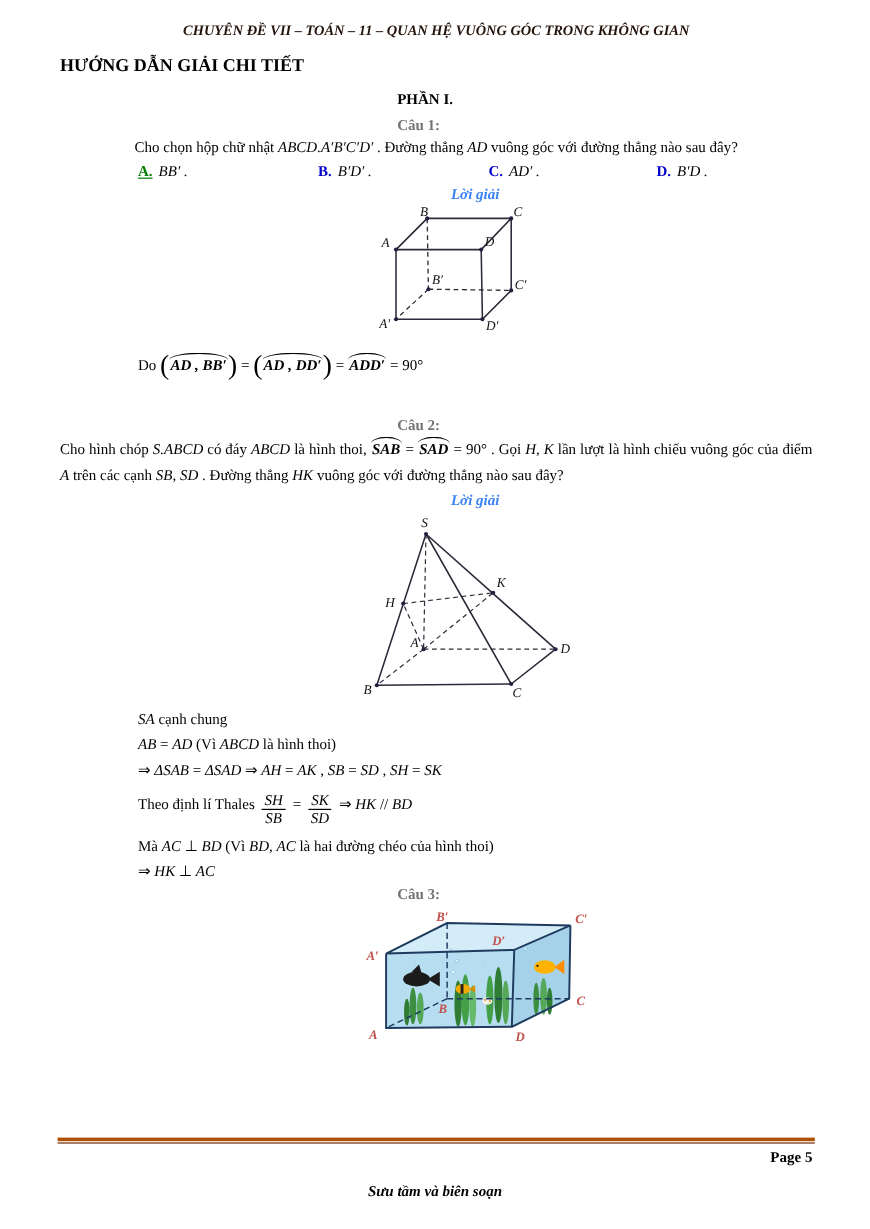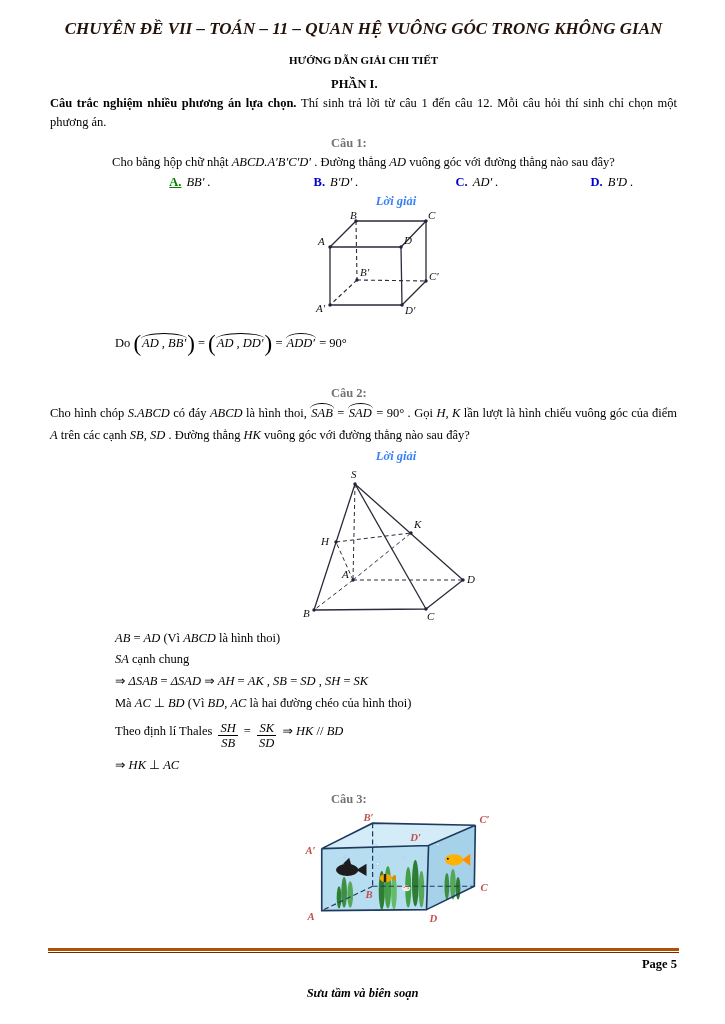--- a/index.html
+++ b/index.html
@@ -1,35 +1,35 @@
 <!DOCTYPE html>
 <html><head>
 <meta charset="utf-8">
 <style>
   html,body{margin:0;padding:0;background:#ffffff;}
   .page{width:725px;height:1024px;position:relative;background:#fff;overflow:hidden;
         font-family:"Liberation Serif",serif;font-size:12.5px;line-height:1.5;color:#000;}
   .inner{padding:16px 48px 0 50px;}
-  .doc-header{text-align:center;font-weight:bold;font-style:italic;font-size:17px;color:#24130a;}
-  .section-title{text-align:center;font-weight:bold;font-size:11px;margin-top:10px;}
+  .doc-header{text-align:center;font-weight:bold;font-style:italic;font-size:12px;color:#24130a;}
+  .section-title{text-align:left;font-weight:bold;font-size:15px;margin-top:10px;}
   .row{display:flex;align-items:center;flex-direction:column;}
   .lbl{width:65px;flex:none;font-weight:bold;}
   .green{color:#737373;}
   .txt{flex:1;text-align:justify;}
   .m{font-style:italic;}
   .bld{font-weight:bold;}
   .opts{display:grid;grid-template-columns:150px 142px 140px auto;margin-left:65px;margin-top:1px;}
-  .opt{white-space:nowrap;text-align:center;}
+  .opt{white-space:nowrap;}
   .letter{font-weight:bold;color:#0000cc;margin-right:5px;}
   .letter.correct{color:#008000;text-decoration:underline;}
   .optval{font-style:italic;}
   .sol-head{margin-left:65px;text-align:center;color:#3b82f6;font-weight:bold;font-style:italic;}
   .fig{margin-left:65px;text-align:center;line-height:0;}
   .mathline{margin-left:65px;margin-top:3px;}
-  .hat{position:relative;font-style:italic;padding:0 1px;}
+  .hat{position:relative;font-style:italic;padding:0 1px;font-weight:bold;}
   .hat::before{content:"";position:absolute;left:0;right:0;top:-3px;height:5px;
       border-top:1.2px solid #000;border-top-left-radius:50% 6px;border-top-right-radius:50% 6px;}
   .bigp{font-size:23px;line-height:0;vertical-align:-4px;font-style:normal;}
   .frac{display:inline-block;text-align:center;vertical-align:-12px;line-height:1.15;margin:0 3px;}
   .fn{display:block;border-bottom:1px solid #000;padding:0 2px;font-style:italic;}
   .fd{display:block;padding:0 2px;font-style:italic;}
   .tall{line-height:34px;}
   .fraline{margin-top:8px;margin-bottom:6px;}
   .footer-rule{position:absolute;left:48px;right:46px;top:948px;}
   .rule-a{height:3px;background:#b05000;}
@@ -43,26 +43,25 @@
 <body>
 
 <div class="page">
   <div class="inner">
 
     <div class="doc-header">CHUYÊN ĐỀ VII – TOÁN – 11  – QUAN HỆ VUÔNG GÓC TRONG KHÔNG GIAN</div>
     <div class="section-title">HƯỚNG DẪN GIẢI CHI TIẾT</div>
 
     <div class="row" style="margin-top:7px;">
       <div class="lbl">PHẦN I.</div>
-      <div class="txt"><span class="bld">Câu trắc nghiệm nhiều phương án lựa chọn. </span><span class="">Thí sinh trả lời từ câu 1 đến câu 12. Mỗi câu hỏi thí sinh chỉ chọn một phương án.</span></div>
     </div>
 
     <div class="row" style="margin-top:3px;">
       <div class="lbl green">Câu 1:</div>
-      <div class="txt"><span class="">Cho bằng hộp chữ nhật </span><span class="m">ABCD.A′B′C′D′</span><span class=""> . Đường thẳng </span><span class="m">AD</span><span class=""> vuông góc với đường thẳng nào sau đây?</span></div>
+      <div class="txt"><span class="">Cho chọn hộp chữ nhật </span><span class="m">ABCD.A′B′C′D′</span><span class=""> . Đường thẳng </span><span class="m">AD</span><span class=""> vuông góc với đường thẳng nào sau đây?</span></div>
     </div>
     <div class="opts">
       <span class="opt"><span class="letter correct">A.</span><span class="optval">BB′ .</span></span>
       <span class="opt"><span class="letter">B.</span><span class="optval">B′D′ .</span></span>
       <span class="opt"><span class="letter">C.</span><span class="optval">AD′ .</span></span>
       <span class="opt"><span class="letter">D.</span><span class="optval">B′D .</span></span>
     </div>
     <div class="sol-head">Lời giải</div>
 
     <div class="fig">
@@ -122,28 +121,28 @@
         <text x="75" y="12">S</text>
         <text x="45" y="79">H</text>
         <text x="138" y="62">K</text>
         <text x="66" y="112">A</text>
         <text x="191" y="117">D</text>
         <text x="27" y="151">B</text>
         <text x="151" y="154">C</text>
       </svg>
     </div>
 
+    <div class="mathline"><span class="m">SA</span><span class=""> cạnh chung</span></div>
     <div class="mathline"><span class="m">AB</span><span class=""> = </span><span class="m">AD</span><span class=""> (Vì </span><span class="m">ABCD</span><span class=""> là hình thoi)</span></div>
-    <div class="mathline"><span class="m">SA</span><span class=""> cạnh chung</span></div>
     <div class="mathline"><span class="">⇒ </span><span class="m">ΔSAB</span><span class=""> = </span><span class="m">ΔSAD</span><span class="">  ⇒  </span><span class="m">AH</span><span class=""> = </span><span class="m">AK</span><span class=""> , </span><span class="m">SB</span><span class=""> = </span><span class="m">SD</span><span class=""> , </span><span class="m">SH</span><span class=""> = </span><span class="m">SK</span></div>
+    <div class="mathline fraline"><span class="">Theo định lí Thales </span><span class="frac"><span class="fn">SH</span><span class="fd">SB</span></span><span class=""> = </span><span class="frac"><span class="fn">SK</span><span class="fd">SD</span></span><span class=""> ⇒ </span><span class="m">HK</span><span class=""> // </span><span class="m">BD</span></div>
     <div class="mathline"><span class="">Mà </span><span class="m">AC</span><span class=""> ⊥ </span><span class="m">BD</span><span class=""> (Vì </span><span class="m">BD</span><span class="">, </span><span class="m">AC</span><span class=""> là hai đường chéo của hình thoi)</span></div>
-    <div class="mathline fraline"><span class="">Theo định lí Thales </span><span class="frac"><span class="fn">SH</span><span class="fd">SB</span></span><span class=""> = </span><span class="frac"><span class="fn">SK</span><span class="fd">SD</span></span><span class=""> ⇒ </span><span class="m">HK</span><span class=""> // </span><span class="m">BD</span></div>
     <div class="mathline"><span class="">⇒ </span><span class="m">HK</span><span class=""> ⊥ </span><span class="m">AC</span></div>
 
-    <div class="row" style="margin-top:15px;">
+    <div class="row" style="margin-top:0;">
       <div class="lbl green">Câu 3:</div>
     </div>
 
     <div class="fig" style="margin-top:4px;">
       <svg width="224" height="118" viewBox="0 0 220 116">
 
         <polygon points="37,35 87,10 188,12 142,32" fill="#d4ecf8"></polygon>
         <polygon points="37,35 142,32 140,95 37,96" fill="#b7ddf0"></polygon>
         <polygon points="142,32 188,12 187,72 140,95" fill="#a5d2e9"></polygon>
 

